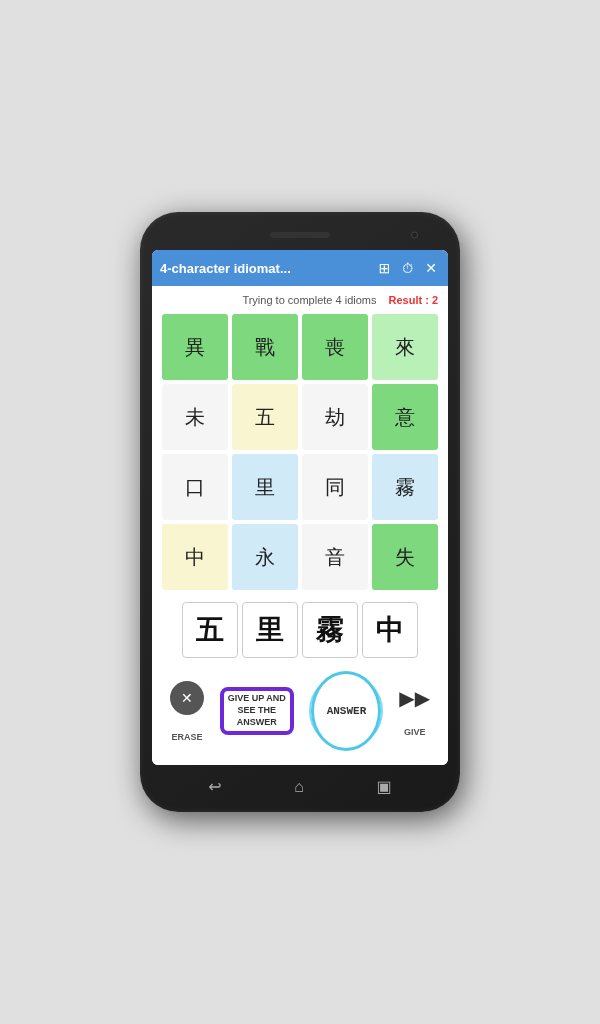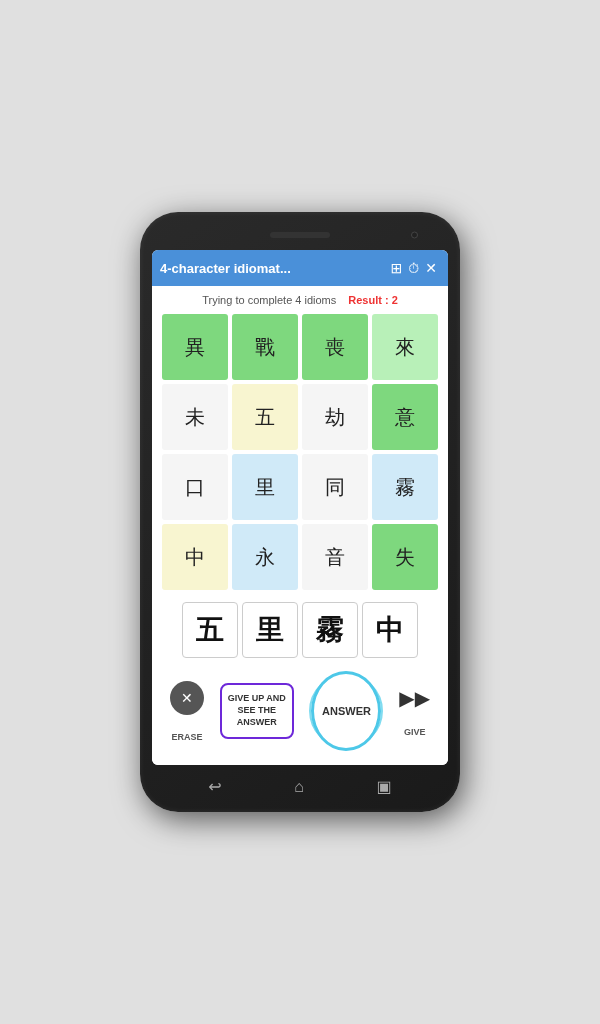--- a/index.html
+++ b/index.html
@@ -60,21 +60,21 @@
       display: flex;
       flex-direction: column;
     }
 
     
     .app-header {
       background: #4a90d9;
       display: flex;
       align-items: center;
       padding: 6px 8px;
-      gap: 0;
+      gap: 6px;
       min-height: 36px;
     }
 
     .app-title {
       flex: 1;
       color: #fff;
       font-size: 13px;
       font-weight: bold;
       white-space: nowrap;
       overflow: hidden;
@@ -93,21 +93,21 @@
       flex: 1;
       background: #fff;
       padding: 8px 10px;
       display: flex;
       flex-direction: column;
       gap: 8px;
     }
 
     .status-bar {
       display: flex;
-      justify-content: center;
+      justify-content: flex-end;
       align-items: center;
       font-size: 11px;
     }
 
     .status-label { color: #555; }
     .status-result { color: #e33; font-weight: bold; margin-left: 12px; }
 
     
     .idiom-grid {
       display: grid;
@@ -186,22 +186,22 @@
       border-radius: 50%;
       display: flex;
       align-items: center;
       justify-content: center;
       color: #fff;
       font-size: 14px;
     }
 
     .giveup-btn {
       width: 74px;
-      height: 56px;
-      border: 2px solid #6d28d9;
+      height: 48px;
+      border: 4px solid #6d28d9;
       border-radius: 8px;
       background: #fff;
       display: flex;
       align-items: center;
       justify-content: center;
       text-align: center;
       font-size: 9px;
       font-weight: bold;
       color: #333;
       cursor: pointer;
@@ -215,20 +215,21 @@
       border: 3px solid #4dc8e8;
       border-radius: 50%;
       background: #fff;
       display: flex;
       align-items: center;
       justify-content: center;
       font-size: 11px;
       font-weight: bold;
       color: #333;
       cursor: pointer;
+      font-family: Liberation Mono, monospace;
     }
 
     
     .answer-btn-outer {
       width: 74px;
       height: 74px;
       border: 2px solid #80dcf0;
       border-radius: 50%;
       display: flex;
       align-items: center;

